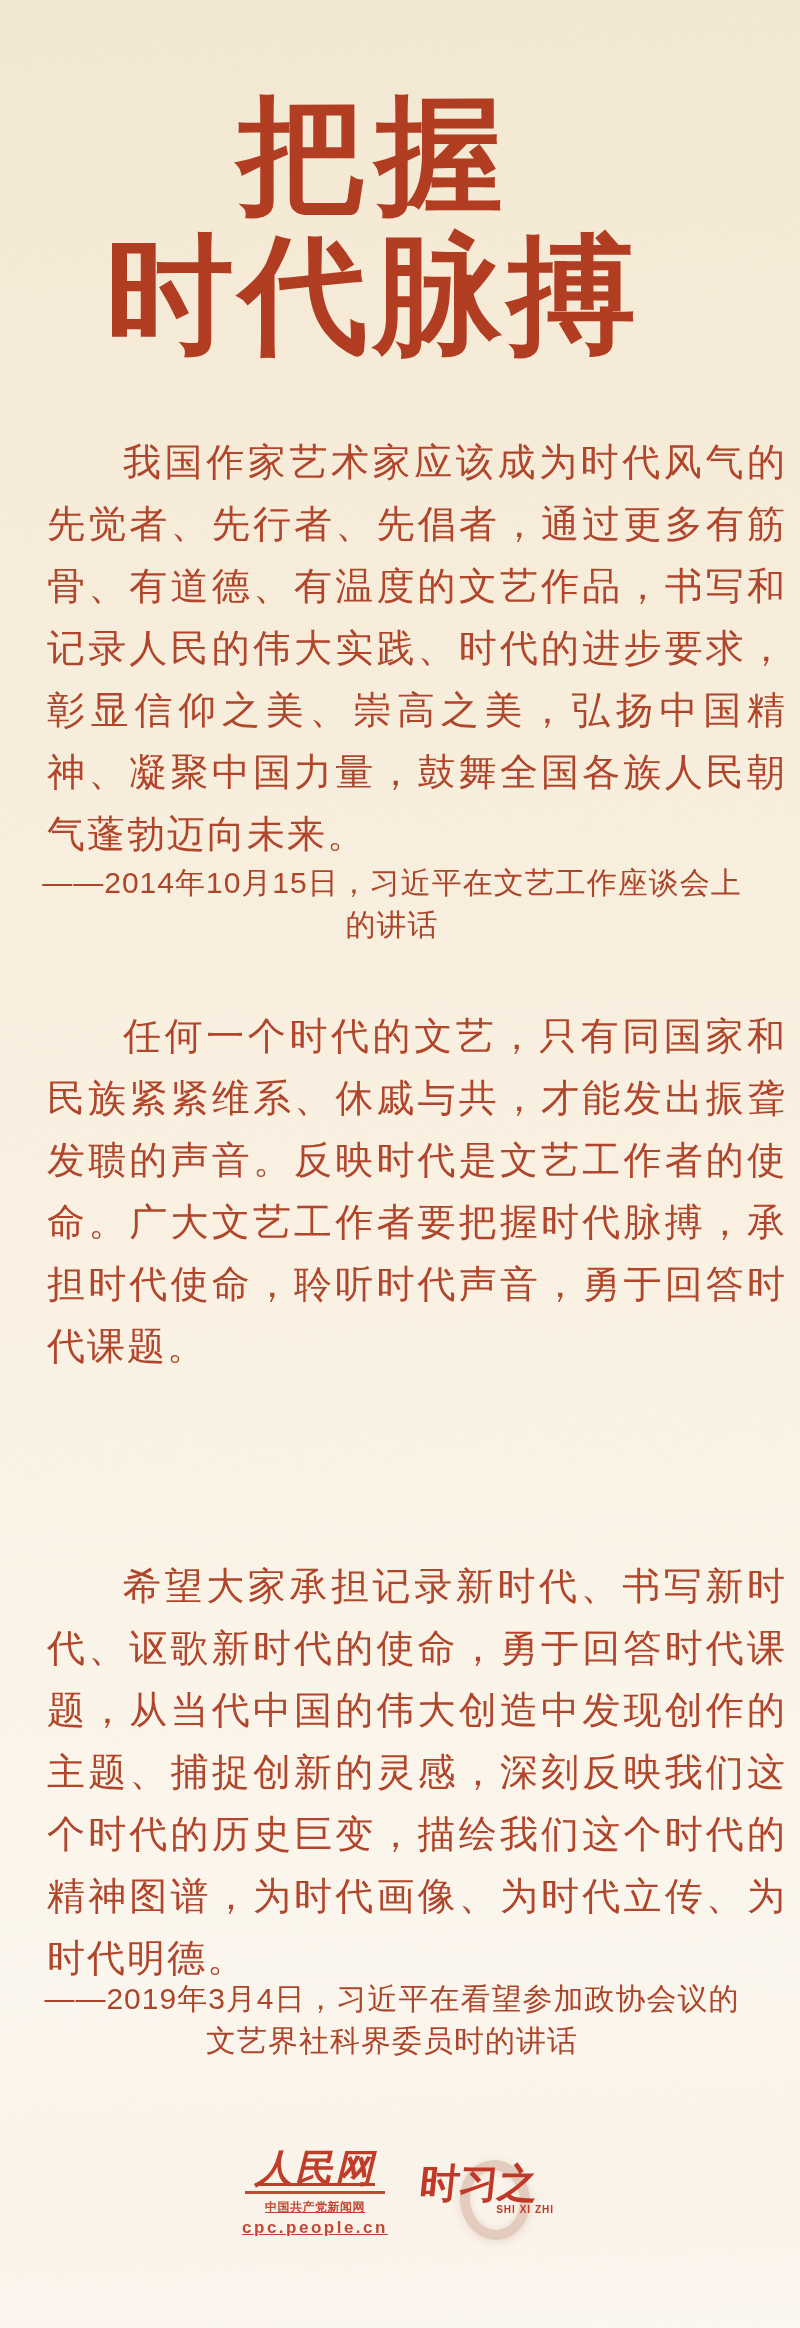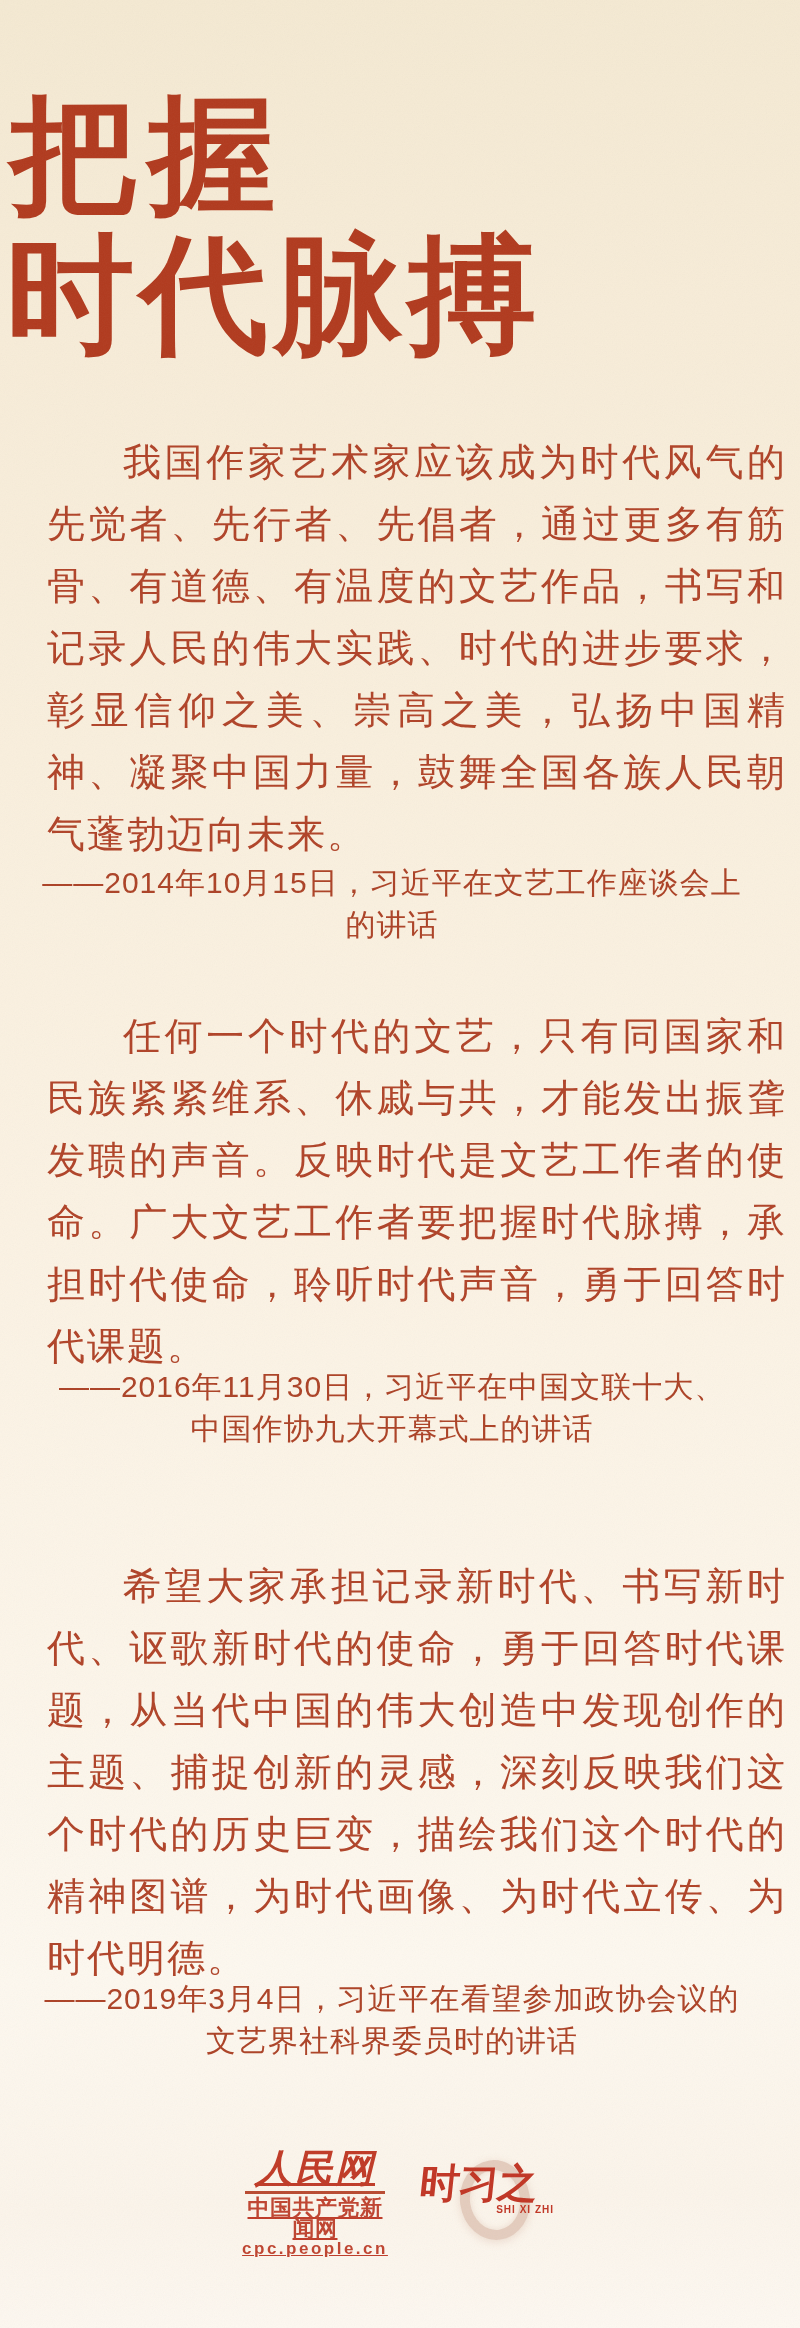--- a/index.html
+++ b/index.html
@@ -11,21 +11,21 @@
   .poster{
     position:relative;width:800px;height:2328px;overflow:hidden;
     background:linear-gradient(178deg,
       #f4e9d2 0%, #f7ecd8 14%, #f9efdd 32%,
       #fbf2e3 52%, #fcf5e9 70%, #fdf8ef 84%, #fbf4ea 94%, #fdf8f1 100%);
   }
   .grain{position:absolute;inset:0;z-index:6;pointer-events:none;opacity:.05;}
   
   .title{
     position:absolute;top:84px;left:0;width:741px;z-index:2;
-    text-align:left;color:#b13a1e;
+    text-align:center;color:#b13a1e;
     font-family:"DejaVu Serif","Liberation Serif",serif;
     font-weight:700;font-size:128px;line-height:140px;
   }
   .title .t1{letter-spacing:10px;text-indent:10px;}
   .title .t2{letter-spacing:6px;text-indent:6px;}
   
   .quote{
     position:absolute;left:0;width:740px;padding:0 30px;z-index:2;
     color:#b04328;font-size:38px;line-height:62px;letter-spacing:2px;
     text-align:justify;text-indent:2em;margin:17px;
@@ -47,21 +47,21 @@
     position:absolute;top:2146px;left:0;width:800px;z-index:3;
     display:flex;justify-content:center;align-items:flex-start;gap:30px;
   }
   .pd-logo{width:150px;text-align:center;color:#bf3b28;text-decoration:underline;}
   .pd-script{
     font-family:"DejaVu Serif","Liberation Serif",serif;
     font-style:italic;font-weight:700;font-size:38px;line-height:44px;
     color:#c03a26;letter-spacing:2px;
   }
   .pd-rule{height:3px;background:#b94a30;width:140px;margin:1px auto 3px auto;}
-  .pd-cn{font-weight:700;font-size:22px;line-height:21px;letter-spacing:.5px;color:#bf4430;}
+  .pd-cn{font-weight:700;font-size:12px;line-height:21px;letter-spacing:.5px;color:#bf4430;}
   .pd-url{font-weight:700;font-size:17px;line-height:18px;letter-spacing:2.5px;color:#bf4430;margin-top:1px;}
   .sxz-logo{position:relative;width:140px;height:96px;}
   .sxz-ring{
     position:absolute;left:40px;top:14px;width:50px;height:60px;z-index:0;
     border:10px solid rgba(196,148,126,.42);border-radius:50%;
     box-shadow:0 2px 8px rgba(190,140,115,.25), inset 0 0 6px rgba(190,140,115,.25);
     transform:rotate(-8deg);
   }
   .sxz-text{
     position:relative;z-index:1;margin-top:16px;
@@ -83,24 +83,20 @@
     <div class="t1">把握</div>
     <div class="t2">时代脉搏</div>
   </div>
 
   <p class="quote q1">我国作家艺术家应该成为时代风气的先觉者、先行者、先倡者，通过更多有筋骨、有道德、有温度的文艺作品，书写和记录人民的伟大实践、时代的进步要求，彰显信仰之美、崇高之美，弘扬中国精神、凝聚中国力量，鼓舞全国各族人民朝气蓬勃迈向未来。</p>
   <div class="attribution a1">
     <div>——2014年10月15日，习近平在文艺工作座谈会上的讲话</div>
   </div>
 
   <p class="quote q2">任何一个时代的文艺，只有同国家和民族紧紧维系、休戚与共，才能发出振聋发聩的声音。反映时代是文艺工作者的使命。广大文艺工作者要把握时代脉搏，承担时代使命，聆听时代声音，勇于回答时代课题。</p>
-  <div class="attribution a2">
-    <div>——2016年11月30日，习近平在中国文联十大、</div>
-    <div>中国作协九大开幕式上的讲话</div>
-  </div>
 
   <p class="quote q3">希望大家承担记录新时代、书写新时代、讴歌新时代的使命，勇于回答时代课题，从当代中国的伟大创造中发现创作的主题、捕捉创新的灵感，深刻反映我们这个时代的历史巨变，描绘我们这个时代的精神图谱，为时代画像、为时代立传、为时代明德。</p>
   <div class="attribution a3">
     <div>——2019年3月4日，习近平在看望参加政协会议的</div>
     <div>文艺界社科界委员时的讲话</div>
   </div>
 
   <div class="footer">
     <div class="pd-logo">
       <div class="pd-script">人民网</div>

